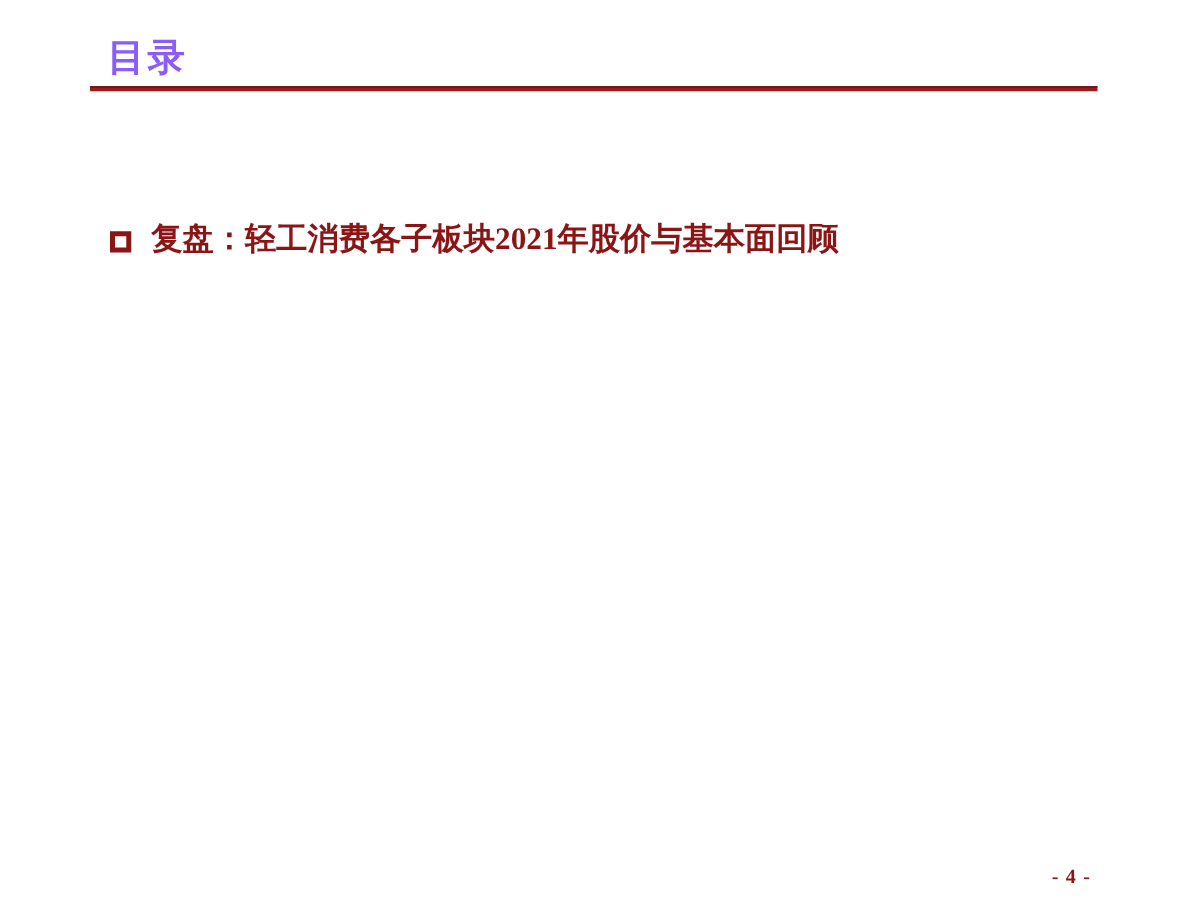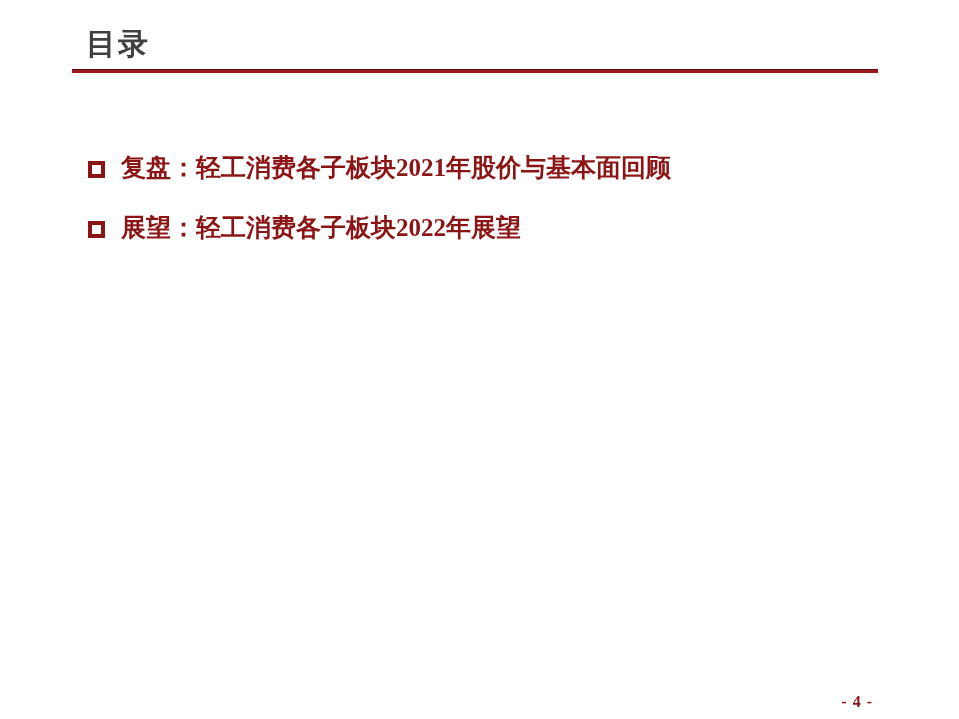--- a/index.html
+++ b/index.html
@@ -16,36 +16,36 @@
     font-family: "Liberation Serif", "DejaVu Serif", serif;
   }
   .slide-header {
     position: absolute;
     top: 30px;
     left: 72px;
     width: 806px;
   }
   .slide-title {
     margin: 0 0 6px 14px;
-    font-family: Liberation Mono, monospace;
+    font-family: Liberation Sans, sans-serif;
     font-size: 30px;
     font-weight: bold;
-    color: #404040;
+    color: #8b5cf6;
     letter-spacing: 2px;
     line-height: 1.1;
   }
   .title-rule {
     height: 3px;
     width: 806px;
     background: #9E1B1B;
     border-top: 1px solid #5E0B0B;
   }
   .toc-list {
     position: absolute;
-    top: 152px;
+    top: 176px;
     left: 88px;
     width: 800px;
   }
   .toc-item {
     display: flex;
     align-items: center;
     margin-bottom: 28px;
     height: 32px;
   }
   .bullet-square {
@@ -86,23 +86,19 @@
     <div class="title-rule"></div>
   </div>
 
   <div class="toc-list">
 
     <div class="toc-item">
       <span class="bullet-square"></span>
       <span class="toc-label">复盘：轻工消费各子板块2021年股价与基本面回顾</span>
     </div>
 
-    <div class="toc-item">
-      <span class="bullet-square"></span>
-      <span class="toc-label">展望：轻工消费各子板块2022年展望</span>
-    </div>
 
 
   </div>
 
   <div class="page-number">- 4 -</div>
 
 </div>
 
 </body></html>

